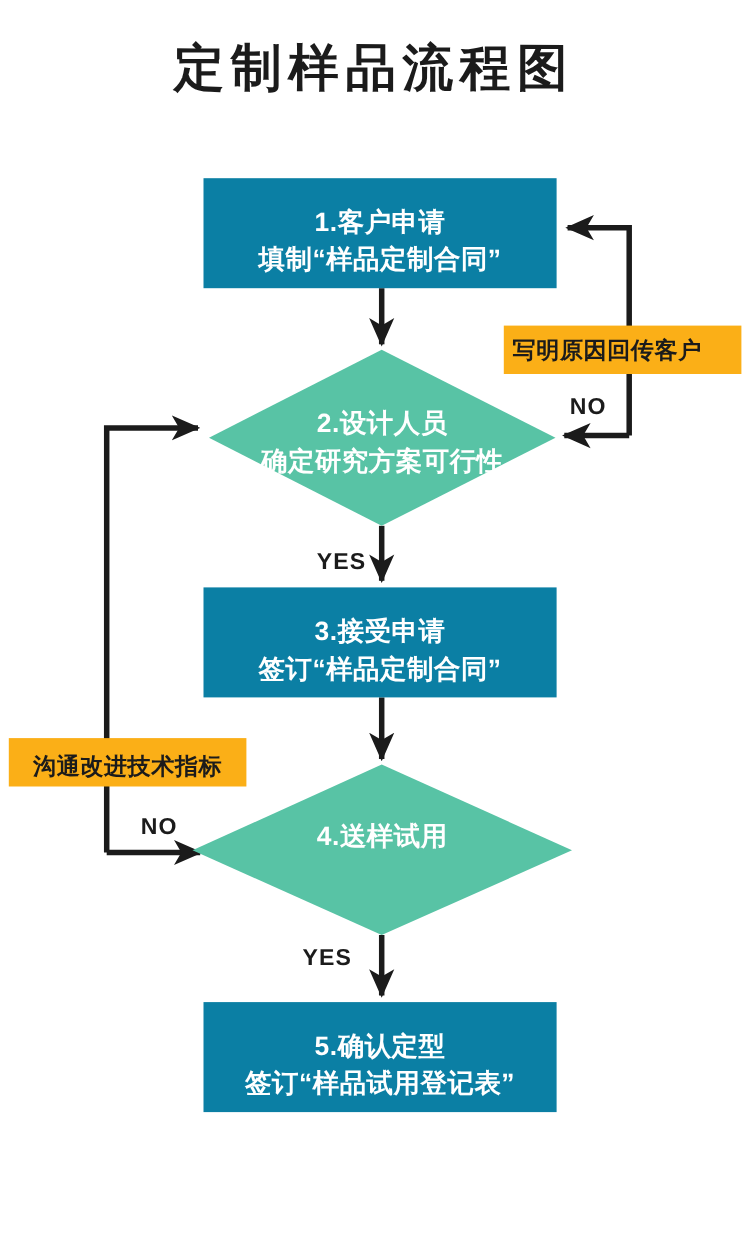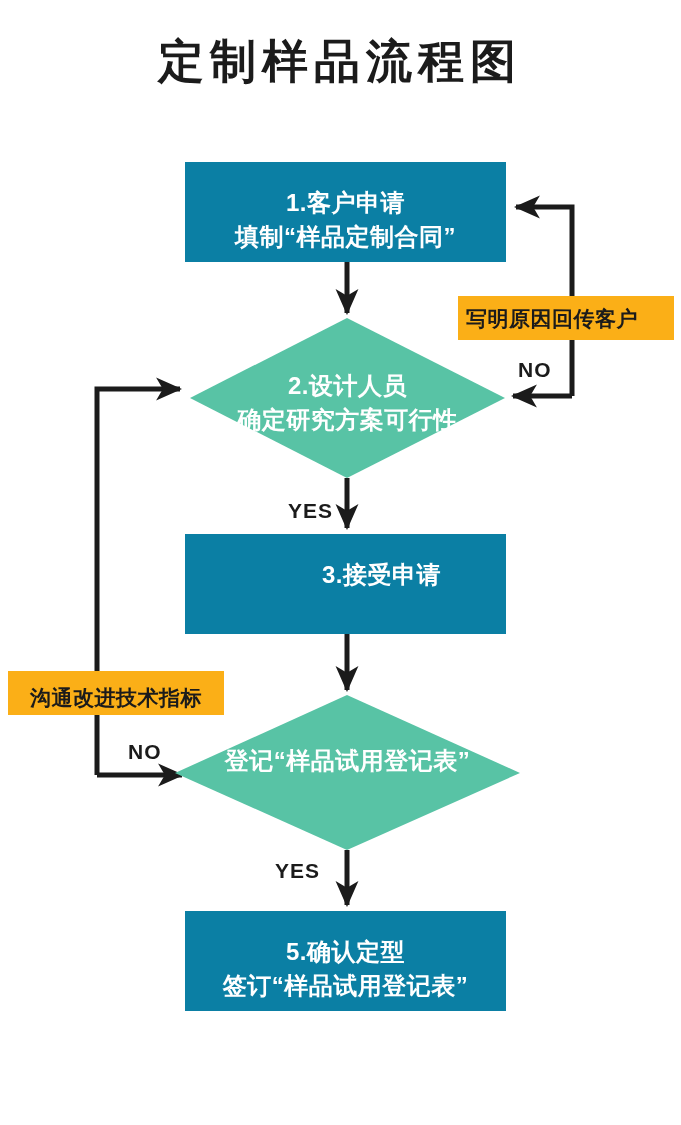--- a/index.html
+++ b/index.html
@@ -113,26 +113,27 @@
 <div class="node-text" style="left:185px; top:186px; width:321px;">
   <span class="ln">1.客户申请</span>
   <span class="ln">填制“样品定制合同”</span>
 </div>
 
 <div class="node-text" style="left:190px; top:369px; width:315px;">
   <span class="ln">2.设计人员</span>
   <span class="ln">确定研究方案可行性</span>
 </div>
 
-<div class="node-text" style="left:185px; top:558px; width:321px;padding-left:36px;">
+<div class="node-text" style="left:185px; top:558px; width:321px;">
   <span class="ln">3.接受申请</span>
+  <span class="ln">签订“样品定制合同”</span>
 </div>
 
 <div class="node-text" style="left:175px; top:744px; width:345px;">
-  <span class="ln">登记“样品试用登记表”</span>
+  <span class="ln">4.送样试用</span>
 </div>
 
 <div class="node-text" style="left:185px; top:935px; width:321px;">
   <span class="ln">5.确认定型</span>
   <span class="ln">签订“样品试用登记表”</span>
 </div>
 
 <div class="tag-text" style="left:458px; top:296px; width:188px; height:44px; display:flex; align-items:center; justify-content:center;">写明原因回传客户</div>
 <div class="tag-text" style="left:8px; top:671px; width:216px; height:52px; display:flex; align-items:center; justify-content:center;">沟通改进技术指标</div>
 

